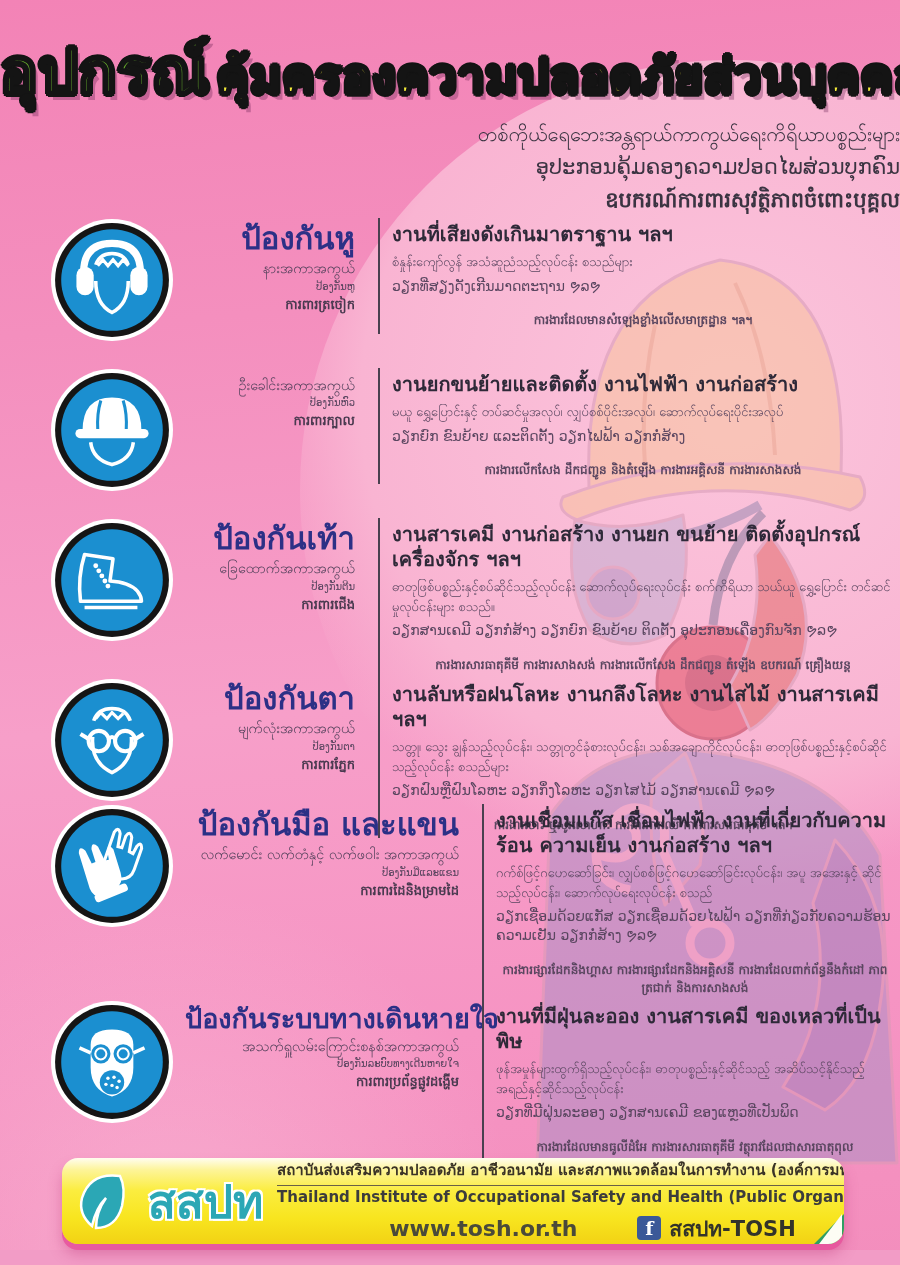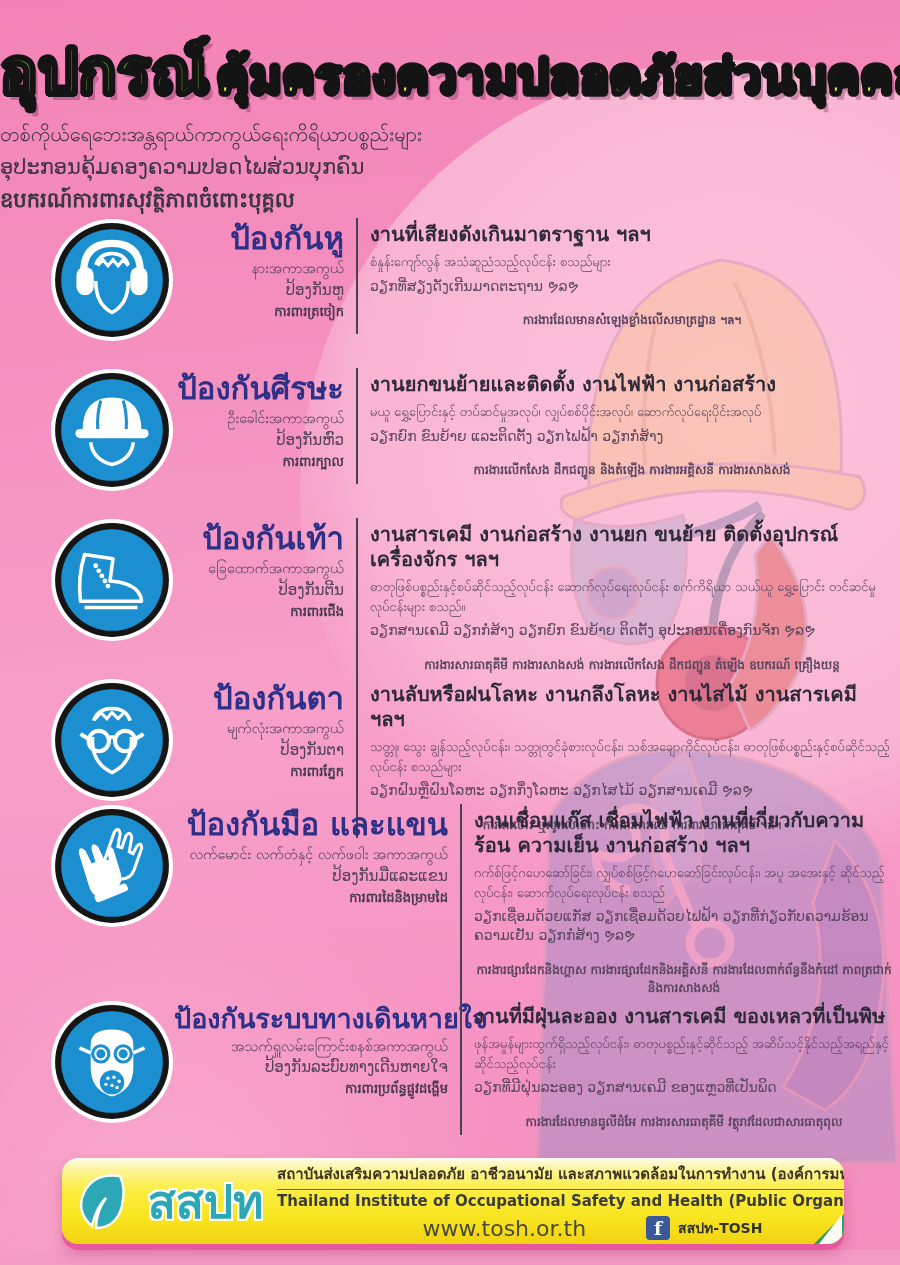--- a/index.html
+++ b/index.html
@@ -22,35 +22,35 @@
   .title { position:absolute; top:22px; left:0; width:100%; text-align:center; white-space:nowrap;
            font-weight:bold; letter-spacing:1px; }
   .t-green, .t-yellow {
     -webkit-text-stroke:2.5px #141414;
     text-shadow:-2px -2px 0 #141414, 2px -2px 0 #141414, -2px 2px 0 #141414, 2px 2px 0 #141414,
                  0 -3px 0 #141414, 0 3px 0 #141414, -3px 0 0 #141414, 3px 0 0 #141414,
                  5px 6px 0 rgba(90,20,70,.30);
   }
   .t-green  { color:#6ab52e; font-size:62px; }
   .t-yellow { color:#f7ee3a; font-size:48px; }
-  .subtitle { position:absolute; top:118px; left:0; width:100%; text-align:left; color:#3b3442; }
+  .subtitle { position:absolute; top:118px; left:0; width:100%; text-align:right; color:#3b3442; }
   .sub-mm { font-size:20px; line-height:33px; }
   .sub-lo { font-size:21px; line-height:33px; }
   .sub-km { font-size:21px; line-height:33px; font-weight:bold; }
 
   
-  .row { position:absolute; left:50px; right:6px; display:flex; align-items:flex-start; }
+  .row { position:absolute; left:50px; right:6px; display:flex; align-items:flex-start;gap:11px; }
   .icon-wrap { flex:0 0 124px; width:124px; height:124px; }
   .labels { text-align:right; padding:4px 12px 0 0; }
   .w-175 { width:182px; }
   .w-270 { width:286px; }
   .sec-title { color:#2c3086; font-weight:bold; font-size:31px; line-height:1.08; white-space:nowrap; }
   .sec-title.small { font-size:27px; }
   .lbl-mm { font-size:14.5px; color:#53415b; margin-top:4px; line-height:1.25; }
-  .lbl-lo { font-size:15px;  color:#53415b; margin-top:3px; }
+  .lbl-lo { font-size:10px;  color:#53415b; margin-top:3px; }
   .lbl-km { font-size:13px;  color:#4a3a50; font-weight:bold; margin-top:4px; }
   .desc { border-left:2px solid #49404f; padding:4px 0 4px 12px; min-height:116px; flex:1; }
   .d-th { font-size:20px; font-weight:600; color:#2e2938; line-height:1.25; }
   .d-mm { font-size:13px; color:#5a4660; margin-top:5px; line-height:1.5; }
   .d-lo { font-size:14px; color:#5a4660; margin-top:5px; line-height:1.35; }
   .d-km { font-size:12px; color:#5a4660; font-weight:bold; margin-top:16px; line-height:1.5;text-align:center; }
 
   
   .footer-box {
     position:absolute; left:62px; top:1158px; width:782px; height:86px; border-radius:16px;
@@ -59,25 +59,25 @@
     display:flex; align-items:center; overflow:hidden;
   }
   .logo-block { flex:0 0 215px; display:flex; align-items:center; justify-content:center; gap:20px; position:relative; }
   .logo-text { color:#2ba7b5; font-size:46px; font-weight:bold;
                text-shadow:-2px -2px 0 #fff,2px -2px 0 #fff,-2px 2px 0 #fff,2px 2px 0 #fff; }
   .footer-texts { flex:1; padding-right:26px; }
   .org-th { font-size:15px; font-weight:bold; color:#3a3326; white-space:nowrap;
             border-bottom:1.5px solid #6a6046; padding-bottom:3px; }
   .org-en { font-size:15px; font-weight:bold; color:#3c3c3c; white-space:nowrap; padding-top:2px; }
   .footer-links { display:flex; align-items:center; justify-content:center; gap:60px; margin-top:6px; }
-  .website { font-size:22px; color:#4a4a3a; font-weight:normal; }
+  .website { font-size:22px; color:#4a4a3a; font-weight:bold; }
   .fb-wrap { display:flex; align-items:center; gap:8px; }
   .fb-icon { width:24px; height:24px; background:#3b5998; color:#fff; border-radius:4px;
              font-size:19px; font-weight:bold; text-align:center; line-height:24px; font-family:"DejaVu Serif", serif; }
-  .fb-label { font-size:14px; color:#33332a; font-weight:bold; }
+  .fb-label { font-size:21px; color:#33332a; font-weight:bold; }
   .curl { position:absolute; right:0; bottom:0; width:0; height:0;
           border-left:30px solid transparent; border-bottom:30px solid #2f9e63; }
   .curl2 { position:absolute; right:2px; bottom:-4px; width:0; height:0;
            border-left:26px solid transparent; border-bottom:34px solid #fdfdf4; }
   .footer-band { position:absolute; left:0; right:0; top:1250px; height:15px; background:#f29cc6; }
 </style>
 </head>
 <body>
 
 <div class="poster">
@@ -151,21 +151,20 @@
         <circle cx="61" cy="61" r="60" fill="#fff"></circle>
           <circle cx="61" cy="61" r="56" fill="#151515"></circle>
           <circle cx="61" cy="61" r="50" fill="#1b8fd0"></circle>
         <path d="M32 62 Q32 29 61 29 Q90 29 90 62 Z" fill="#fff"></path>
         <path d="M50 32 Q46 45 47 61 M72 32 Q76 45 75 61" stroke="#1b8fd0" stroke-width="3" fill="none"></path>
         <rect x="25" y="60" width="72" height="9" rx="4.5" fill="#fff"></rect>
         <path d="M40 73 Q42 90 61 95 Q80 90 82 73" stroke="#fff" stroke-width="3.5" fill="none"></path>
       </svg>
     </div>
     <div class="labels w-175">
-      <div class="sec-title">ป้องกันศีรษะ</div>
       <div class="lbl-mm">ဦးခေါင်းအကာအကွယ်</div>
       <div class="lbl-lo">ປ້ອງກັນຫົວ</div>
       <div class="lbl-km">ការពារក្បាល</div>
     </div>
     <div class="desc">
       <div class="d-th">งานยกขนย้ายและติดตั้ง งานไฟฟ้า งานก่อสร้าง</div>
       <div class="d-mm">မယူ ရွှေ့ပြောင်းနှင့် တပ်ဆင်မှုအလုပ်၊ လျှပ်စစ်ပိုင်းအလုပ်၊ ဆောက်လုပ်ရေးပိုင်းအလုပ်</div>
       <div class="d-lo">ວຽກຍົກ ຂົນຍ້າຍ ແລະຕິດຕັ້ງ ວຽກໄຟຟ້າ ວຽກກໍ່ສ້າງ</div>
       <div class="d-km">ការងារលើកសែង ដឹកជញ្ជូន និងតំឡើង ការងារអគ្គិសនី ការងារសាងសង់</div>
     </div>

